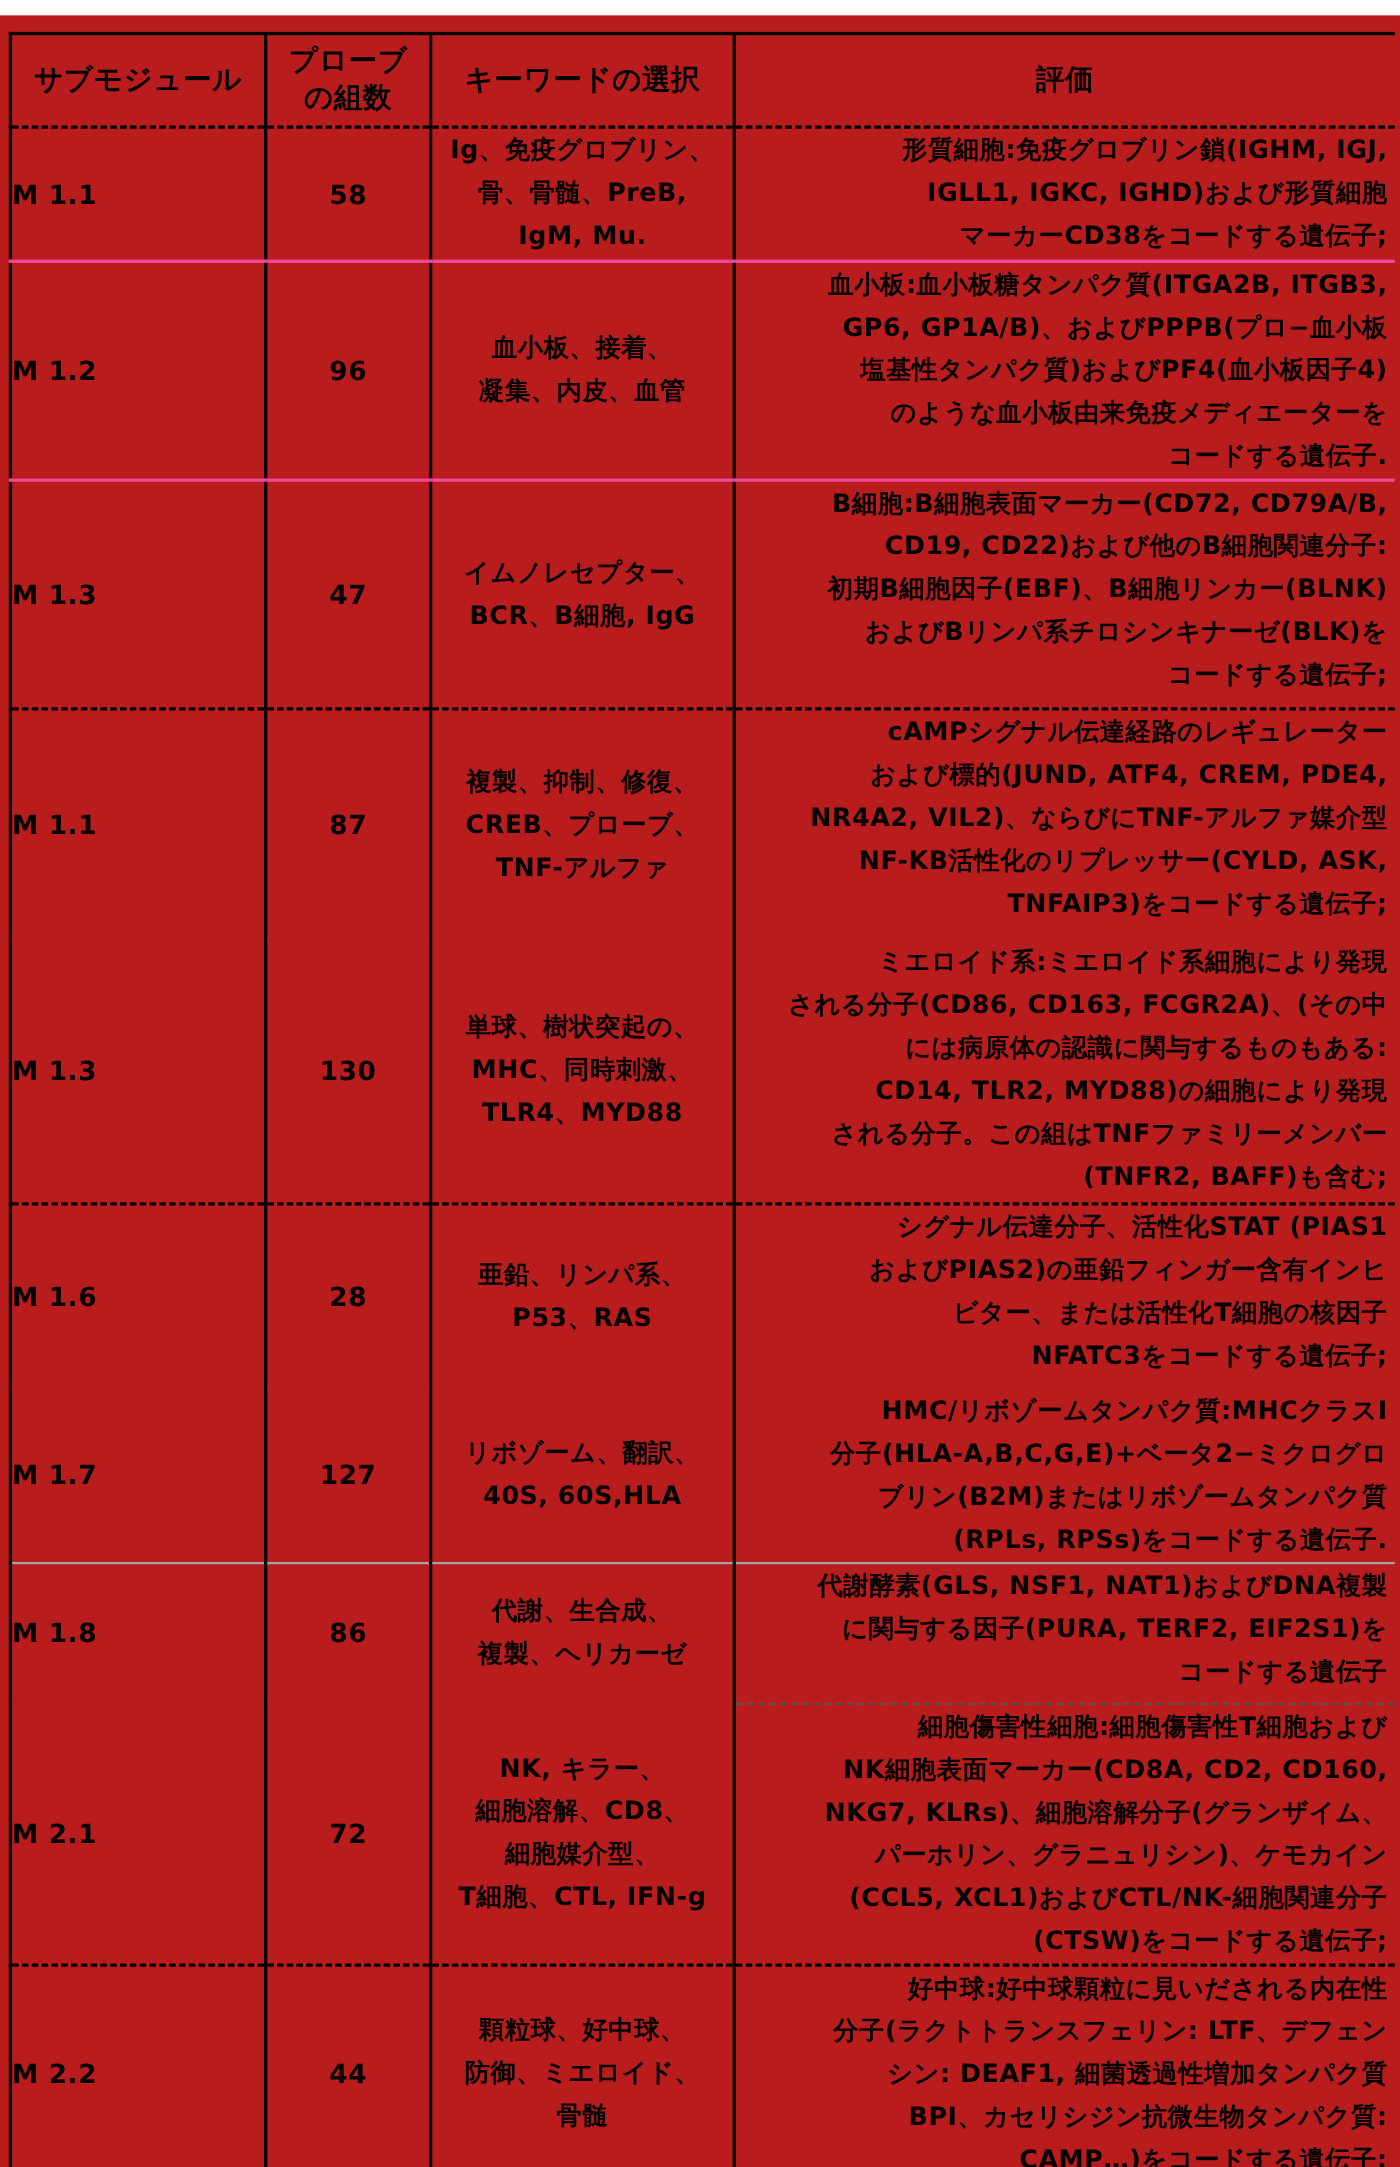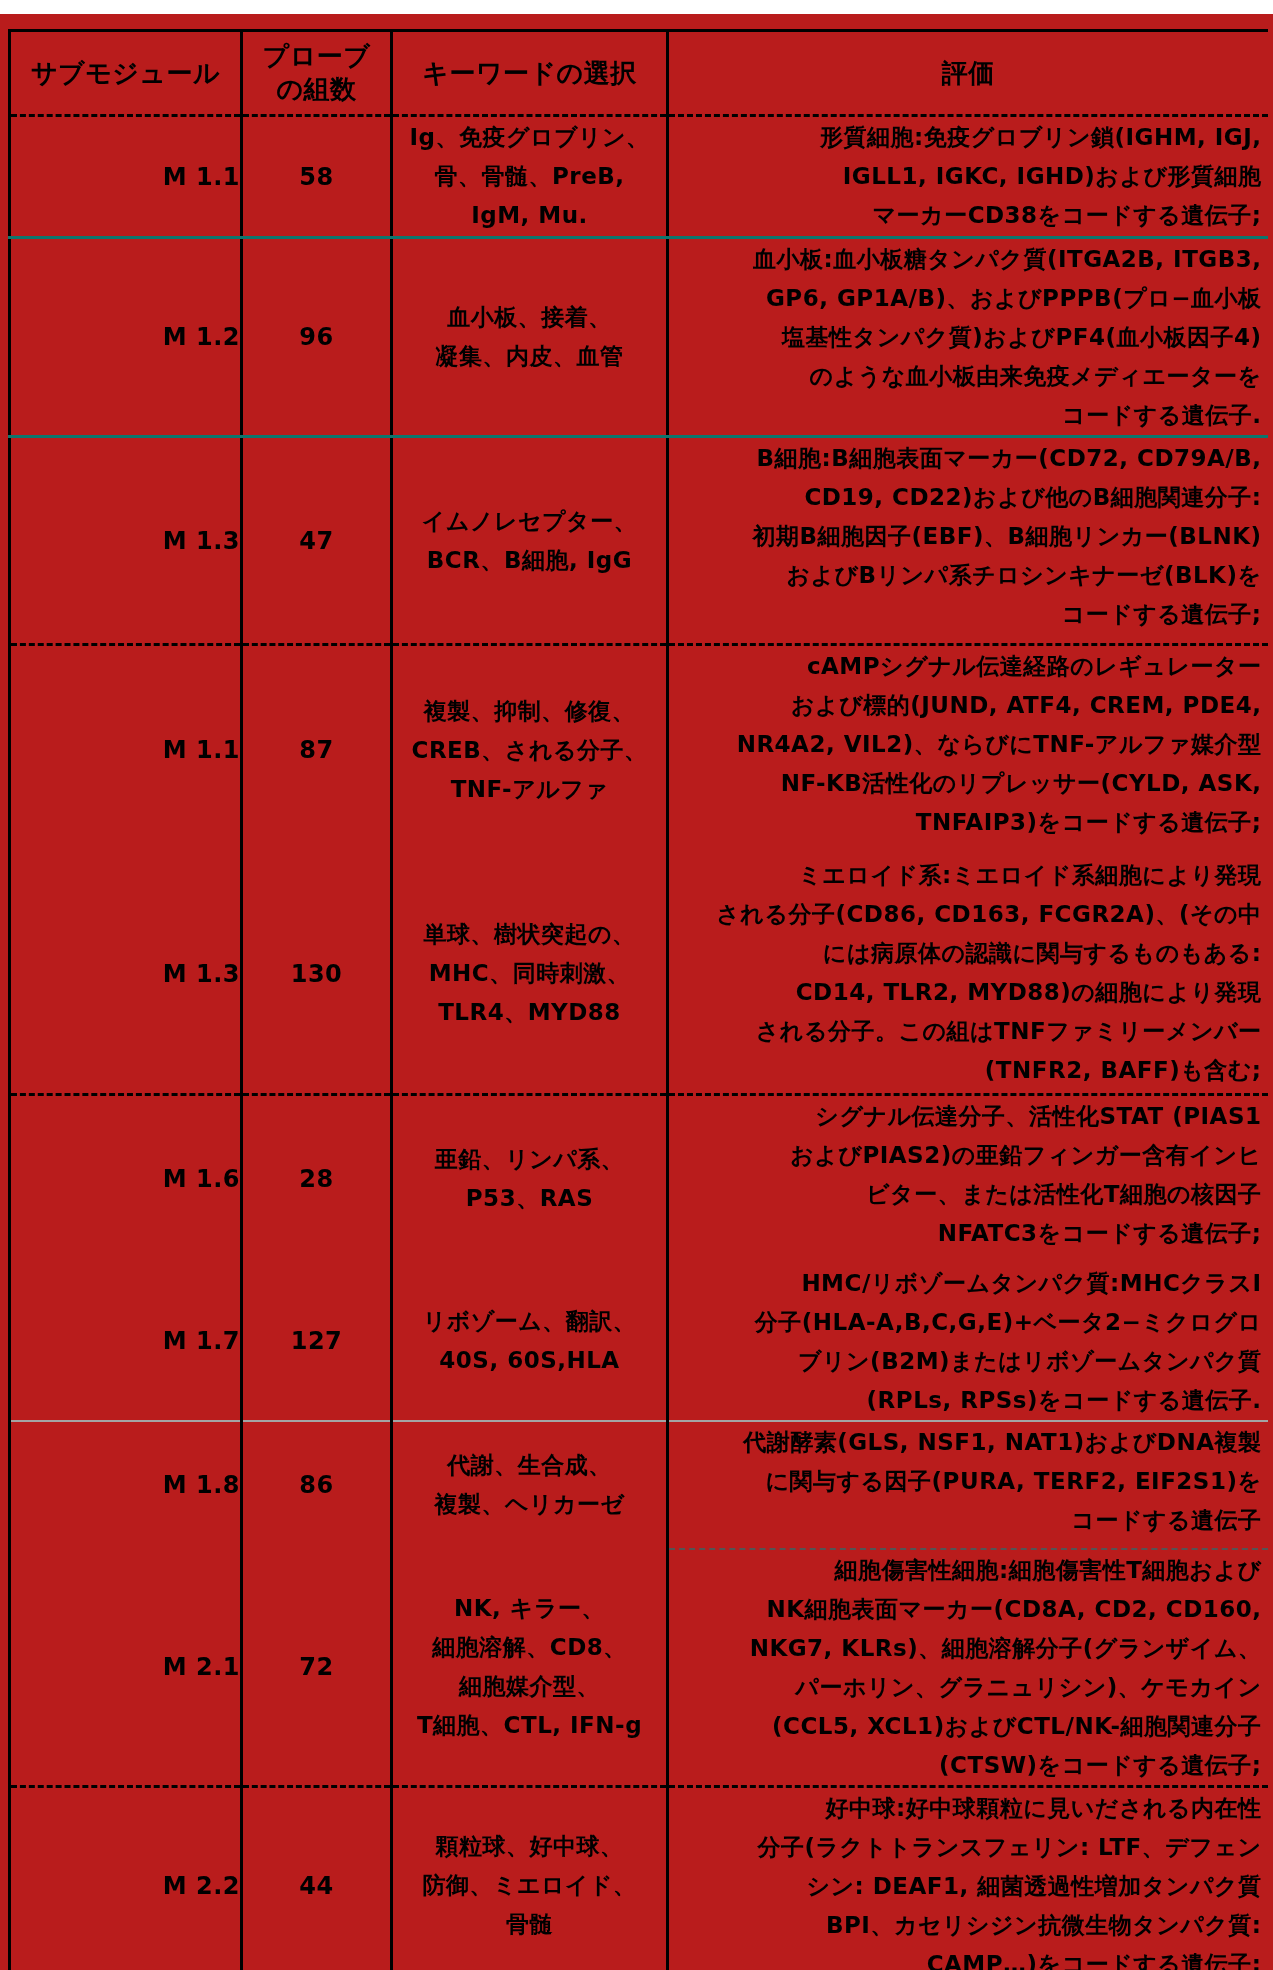--- a/index.html
+++ b/index.html
@@ -45,42 +45,42 @@
   tr.head th {
     font-size: 26px;
     line-height: 33px;
     font-weight: 700;
     text-align: center;
     vertical-align: middle;
   }
 
   
   td.sub {
-    text-align: right;
+    text-align: left;
     font-size: 24px;
   }
   td.cnt {
     text-align: center;
     font-size: 24px;
   }
   td.kw {
     text-align: center;
     font-size: 23px;
     line-height: 39px;
   }
   td.ev {
     vertical-align: top;
     text-align: right;
     font-size: 23px;
     line-height: 39px;
     padding: 1px 6px 0 10px;
   }
 
   
-  tr.hb-solid  > * { border-bottom: 3px solid #0f766e; }
+  tr.hb-solid  > * { border-bottom: 3px solid #ec4899; }
   tr.hb-thick  > * { border-bottom: 2px solid #a3a3a3; }
   tr.hb-dash   > * { border-bottom: 3px dashed #000; }
   tr.hb-none   > * { border-bottom: 0; }
   tr.hb-faint  > * { border-bottom: 0; }
   tr.hb-faint  > td.ev { border-bottom: 2px dashed #555; }
 
   
   .doc-table { filter: contrast(1.02); }
 </style>
 </head>
@@ -136,21 +136,21 @@
 CD19, CD22)および他のB細胞関連分子:
 初期B細胞因子(EBF)、B細胞リンカー(BLNK)
 およびBリンパ系チロシンキナーゼ(BLK)を
 コードする遺伝子;</td>
     </tr>
 
     <tr class="hb-none" style="height:210px">
       <td class="sub">M 1.1</td>
       <td class="cnt">87</td>
       <td class="kw">複製、抑制、修復、
-CREB、される分子、
+CREB、プローブ、
 TNF-アルファ</td>
       <td class="ev">cAMPシグナル伝達経路のレギュレーター
 および標的(JUND, ATF4, CREM, PDE4,
 NR4A2, VIL2)、ならびにTNF-アルファ媒介型
 NF-KB活性化のリプレッサー(CYLD, ASK,
 TNFAIP3)をコードする遺伝子;</td>
     </tr>
 
     <tr class="hb-dash" style="height:240px">
       <td class="sub">M 1.3</td>

